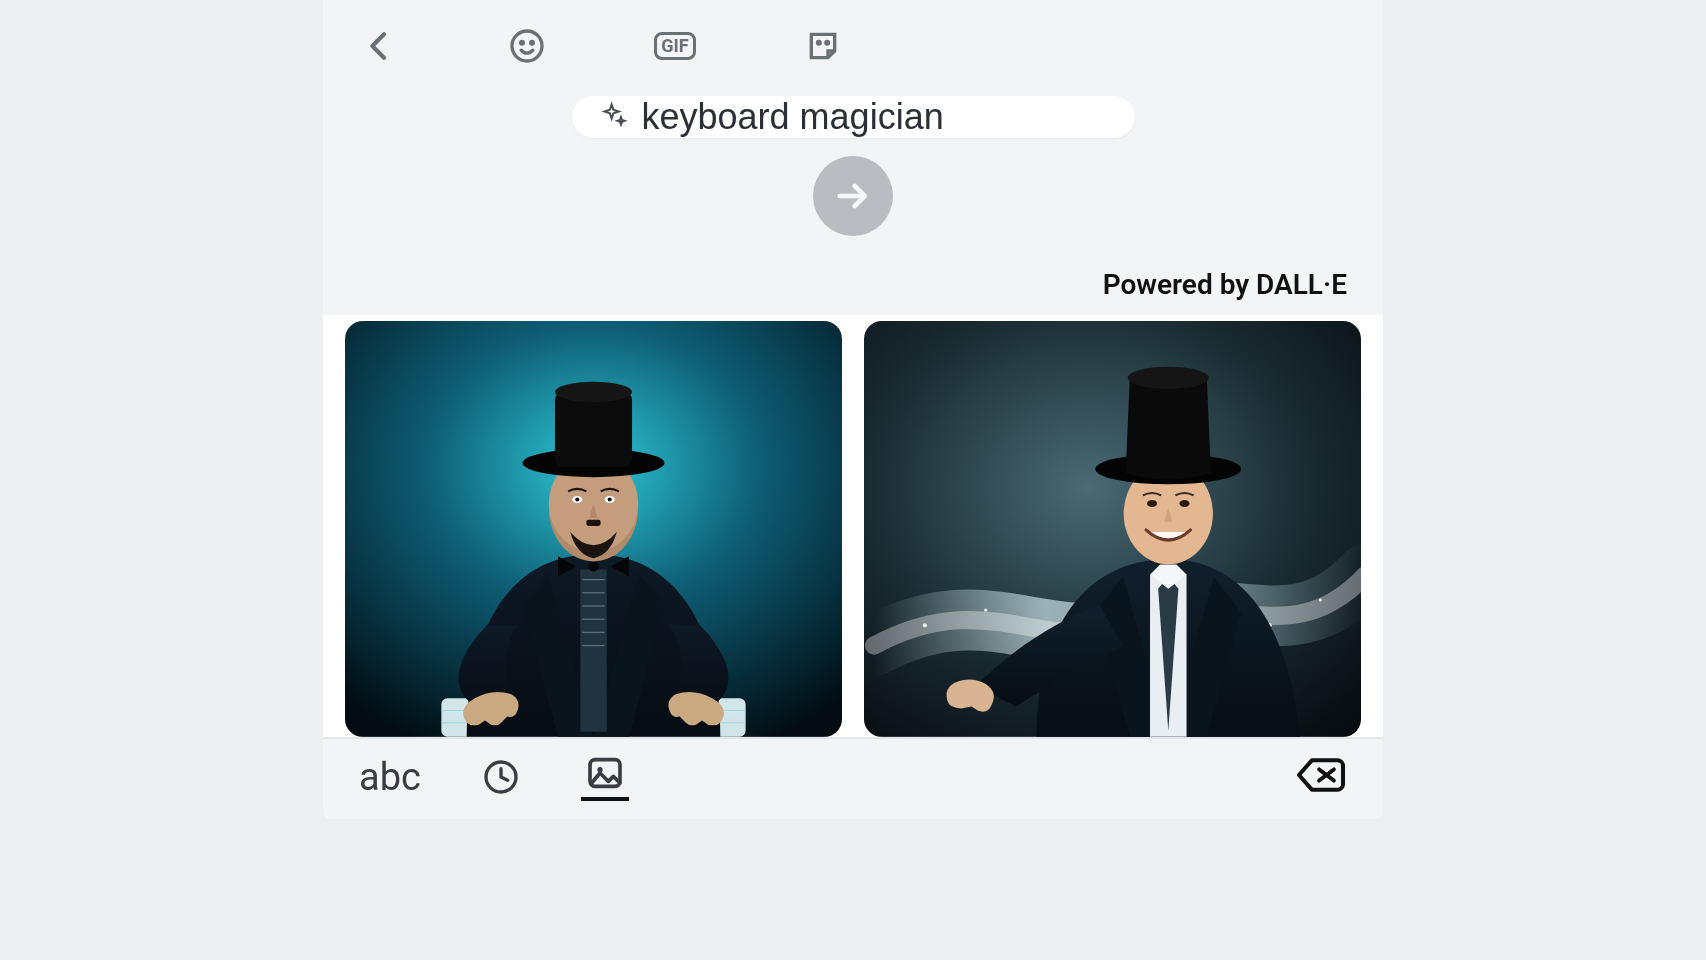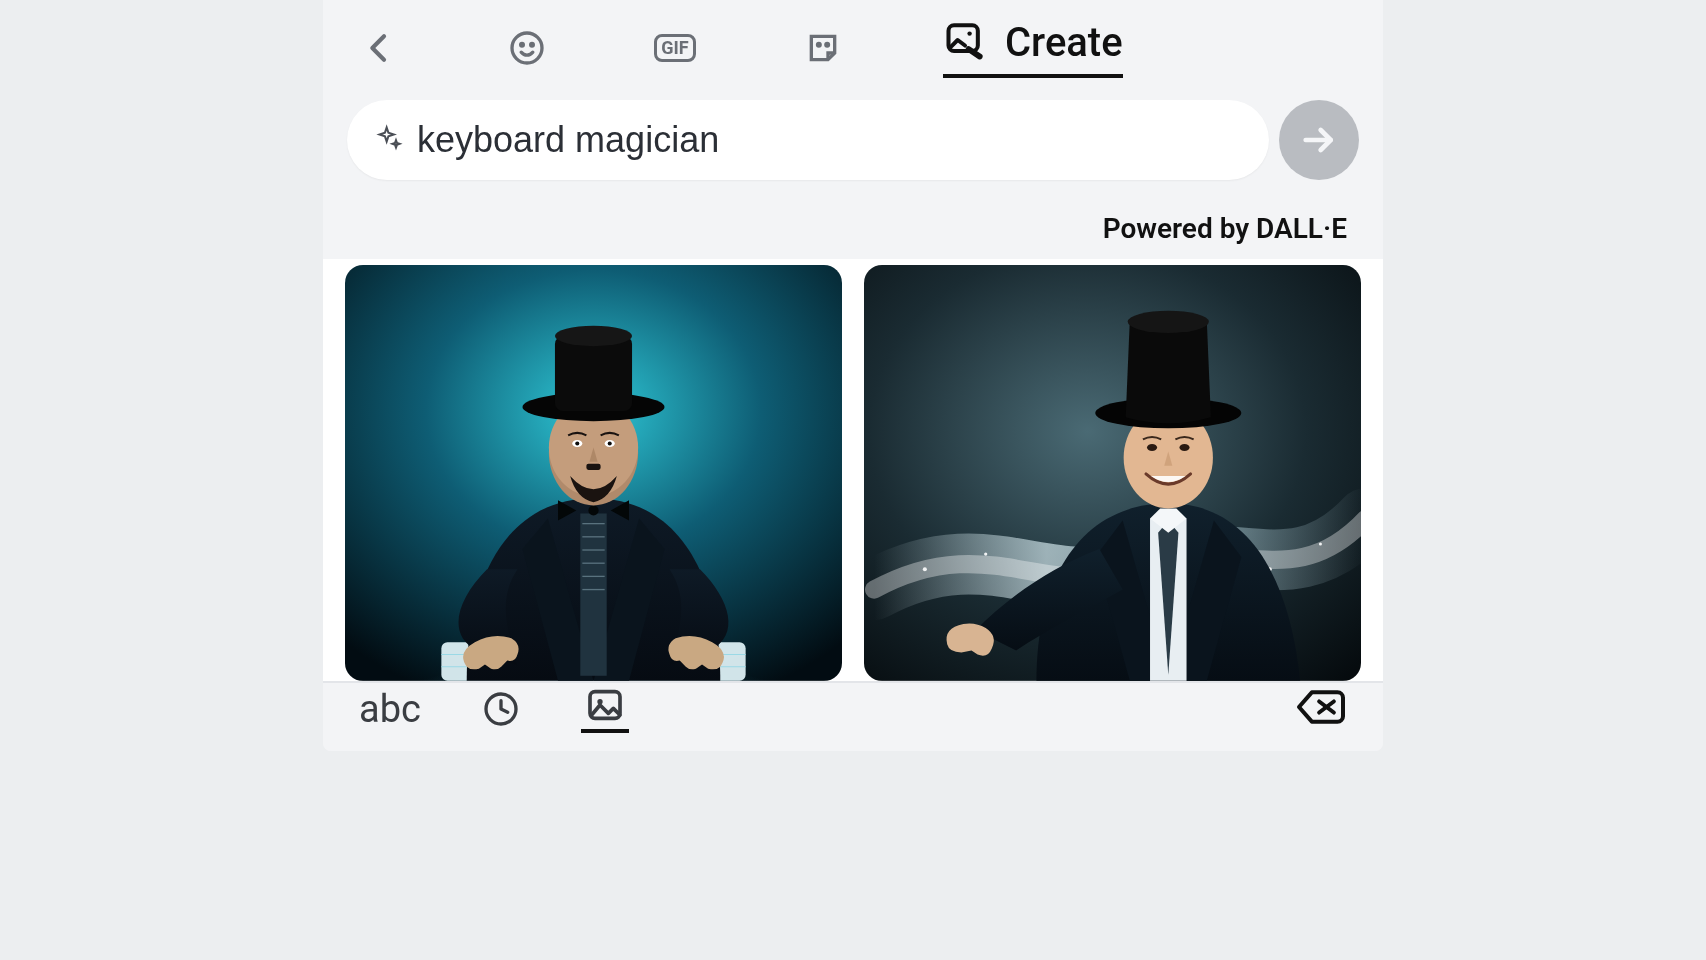--- a/index.html
+++ b/index.html
@@ -20,21 +20,21 @@
     padding: 18px 28px 8px 28px;
     background: #f3f4f6;
   }
   .tab-btn { display:flex; align-items:center; justify-content:center; width:56px; height:56px; color:#6b6f76; }
   .tab-btn svg { width: 40px; height: 40px; stroke:#6b6f76; fill:none; }
   .create-tab { display:flex; align-items:center; gap:18px; padding-bottom:8px; border-bottom: 4px solid #111; }
   .create-tab svg { width:44px; height:44px; }
   .create-label { font-size: 40px; color:#111; font-weight:500; }
 
   
-  .search-row { display:flex; align-items:center; gap:10px; padding: 14px 24px 4px 24px; }
+  .search-row { display:flex; align-items:center; gap:18px; padding: 14px 24px 4px 24px; flex-direction: column; }
   .search-pill {
     flex:1; background:#ffffff; border-radius: 60px; height: 80px;
     display:flex; align-items:center; padding: 0 28px; gap: 14px;
     box-shadow: 0 1px 2px rgba(0,0,0,.05);
   }
   .sparkle-icon svg { width:28px; height:28px; stroke:#4a4e55; fill:none; }
   .search-input {
     flex:1; border:none; outline:none; background:transparent;
     font-size: 36px; color:#2b2f36;
   }
@@ -48,21 +48,21 @@
   .attrib { text-align:right; padding: 28px 36px 14px 0; font-size:28px; font-weight:600; color:#111; }
 
   
   .results { display:flex; gap:22px; padding: 6px 22px 0 22px; background:#fff; }
   .card { flex:1; aspect-ratio: 490/410; border-radius:18px; overflow:hidden; position:relative; }
   .card svg { width:100%; height:100%; display:block; }
 
   
   .bottom-bar {
     display:flex; align-items:center; justify-content:space-between;
-    padding: 2px 36px 18px 36px; background:#f3f4f6;
+    padding: 14px 36px 18px 36px; background:#f3f4f6;
     border-top: 2px solid #e3e5e9;
   }
   .bb-left { display:flex; align-items:center; gap:56px; }
   .abc-label { font-size:38px; color:#3a3d42; font-weight:400; }
   .bb-icon { width:48px; height:48px; display:flex; align-items:center; justify-content:center; }
   .bb-icon svg { width:40px; height:40px; stroke:#3a3d42; fill:none; }
   .bb-icon.active { border-bottom: 4px solid #111; padding-bottom:4px; }
   .backspace svg { width:52px; height:44px; stroke:#111; fill:none; }
 
   .gif-box { border:3px solid #6b6f76; border-radius:8px; padding:2px 4px; font-size:18px; font-weight:700; color:#6b6f76; line-height:1; }
@@ -89,31 +89,20 @@
     <div class="tab-btn">
       <div class="gif-box">GIF</div>
     </div>
     <div class="tab-btn">
       <svg viewBox="0 0 24 24" stroke-width="2">
           <path d="M5 5h14v10l-4 4H5z"></path>
           <path d="M15 19v-4h4"></path>
           <circle cx="9.5" cy="10" r="0.8" fill="#6b6f76"></circle>
           <circle cx="14.5" cy="10" r="0.8" fill="#6b6f76"></circle>
         </svg>
-    </div>
-    <div class="create-tab">
-      <span>
-        <svg viewBox="0 0 24 24" stroke-width="2.2" stroke="#111" fill="none">
-            <rect x="3" y="4" width="16" height="14" rx="3"></rect>
-            <circle cx="14.5" cy="8.5" r="1.2" fill="#111" stroke="none"></circle>
-            <path d="M4 16l4-4 4 3" stroke-linecap="round" stroke-linejoin="round"></path>
-            <path d="M14 17l6 4" stroke-width="3.2" stroke="#111" stroke-linecap="round"></path>
-          </svg>
-      </span>
-      <span class="create-label">Create</span>
     </div>
   </div>
 
   <div class="search-row">
     <div class="search-pill">
       <span class="sparkle-icon">
         <svg viewBox="0 0 24 24" stroke-width="1.8">
             <path d="M10 3l1.5 4.5L16 9l-4.5 1.5L10 15l-1.5-4.5L4 9l4.5-1.5z"></path>
             <path d="M18 14l.8 2.2L21 17l-2.2.8L18 20l-.8-2.2L15 17l2.2-.8z"></path>
           </svg>

